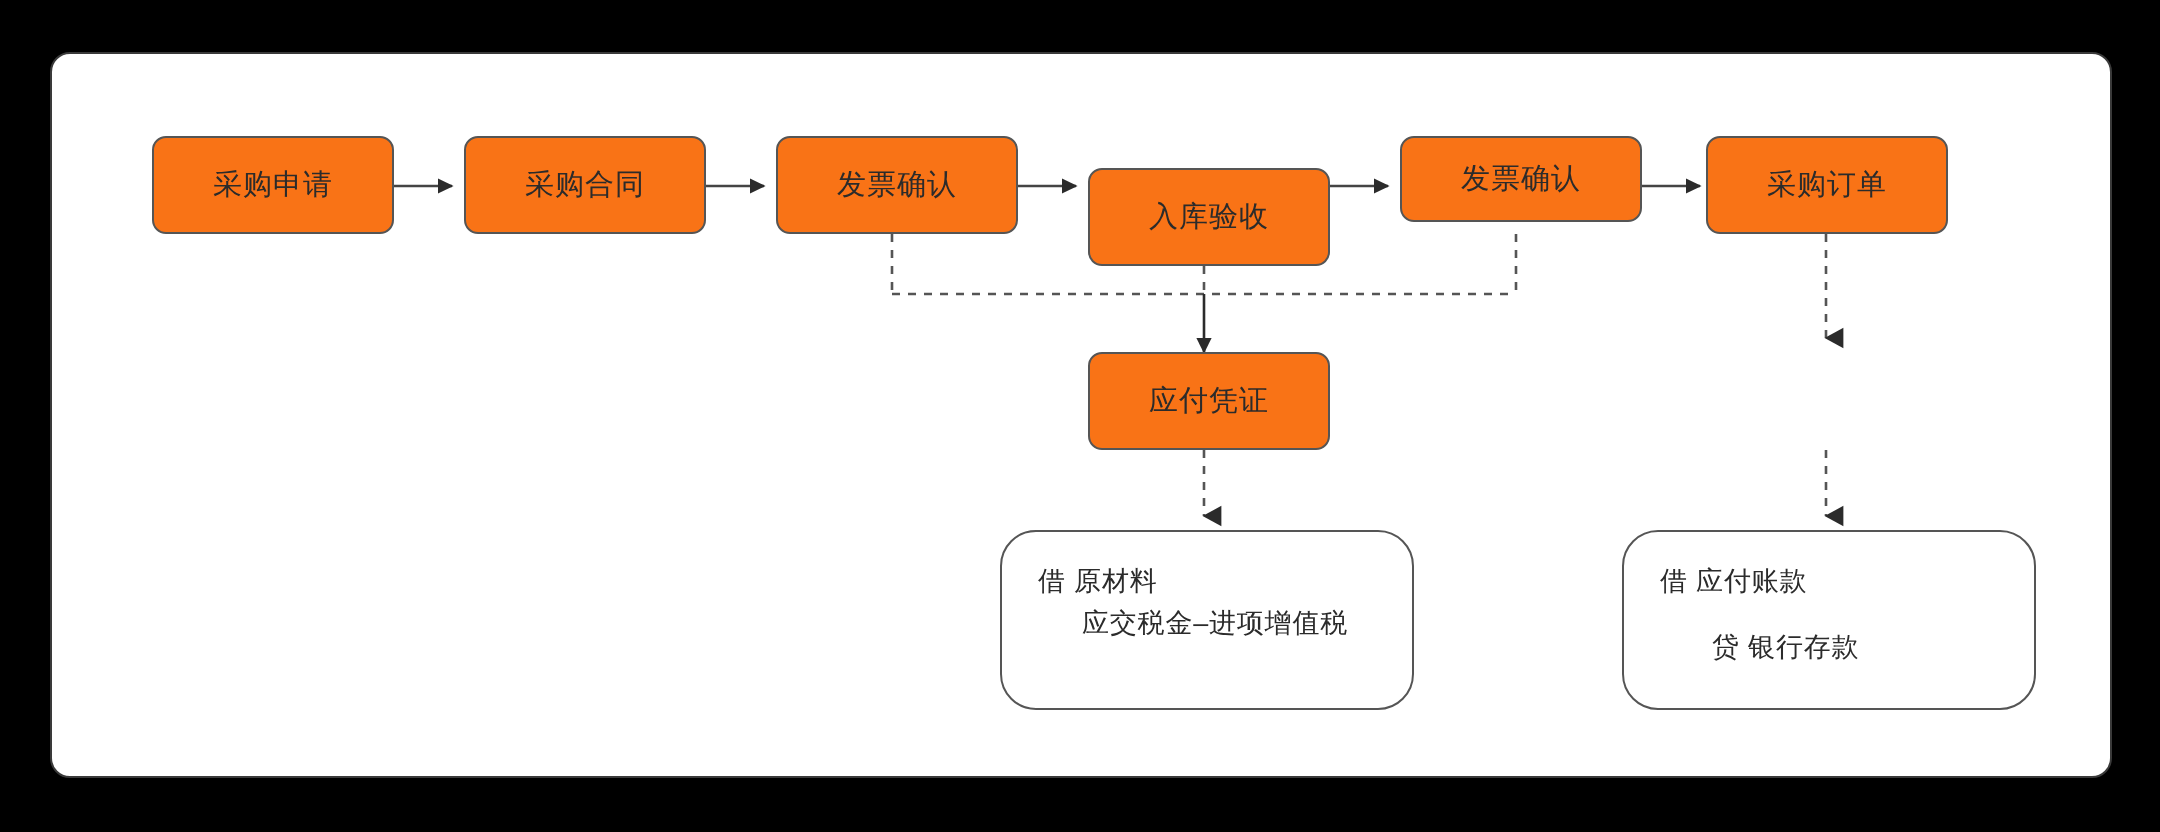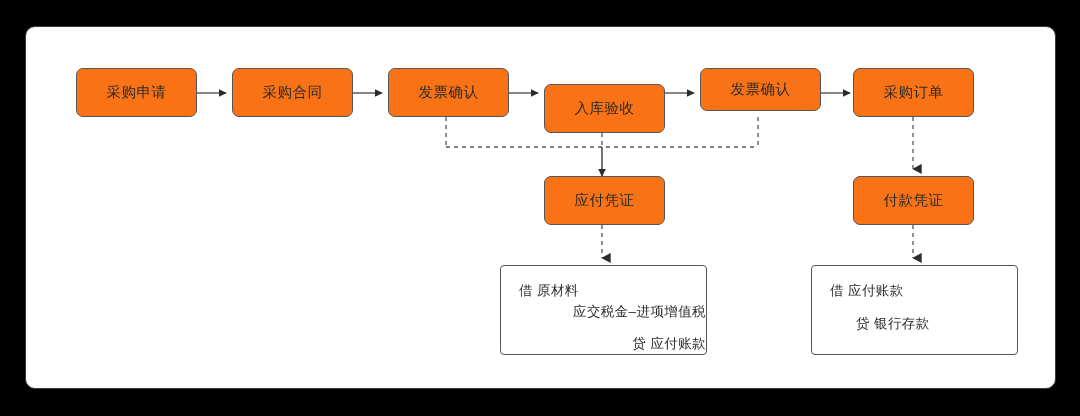--- a/index.html
+++ b/index.html
@@ -53,33 +53,33 @@
     font-size: 14.5px;
     letter-spacing: 0.5px;
     white-space: nowrap;
   }
   
   .entry {
     position: absolute;
     box-sizing: border-box;
     background: #ffffff;
     border: 1px solid #555555;
-    border-radius: 4px;
+    border-radius: 18px;
     color: #2b2b2b;
     font-size: 13.5px;
     letter-spacing: 0.4px;
     padding: 14px 0 0 18px;
     display: flex;
     flex-direction: column;
   }
   .entry .line {
     line-height: 21px;
     white-space: nowrap;
   }
-  .entry .line.indent1 { padding-left: 22px; text-align: right; }
+  .entry .line.indent1 { padding-left: 22px; }
   .entry .line.indent2 { padding-left: 26px; }
   .entry .line.spacer  { height: 12px; line-height: 12px; }
 </style>
 </head>
 <body>
 
 <div id="canvas">
 
   <div id="panel"></div>
 
@@ -118,27 +118,25 @@
   </svg>
 
   <div class="node" style="left:76px;  top:68px; width:121px; height:49px;">采购申请</div>
   <div class="node" style="left:232px; top:68px; width:121px; height:49px;">采购合同</div>
   <div class="node" style="left:388px; top:68px; width:121px; height:49px;">发票确认</div>
   <div class="node" style="left:544px; top:84px; width:121px; height:49px;">入库验收</div>
   <div class="node" style="left:700px; top:68px; width:121px; height:43px;">发票确认</div>
   <div class="node" style="left:853px; top:68px; width:121px; height:49px;">采购订单</div>
 
   <div class="node" style="left:544px; top:176px; width:121px; height:49px;text-align:right;">应付凭证</div>
-  <div class="node" style="left:853px; top:176px; width:121px; height:49px;">付款凭证</div>
 
   <div class="entry" style="left:500px; top:265px; width:207px; height:90px;">
     <div class="line">借 原材料</div>
     <div class="line indent1">应交税金–进项增值税</div>
     <div class="line spacer"></div>
-    <div class="line indent1">贷 应付账款</div>
   </div>
 
   <div class="entry" style="left:811px; top:265px; width:207px; height:90px;">
     <div class="line">借 应付账款</div>
     <div class="line spacer"></div>
     <div class="line indent2">贷 银行存款</div>
   </div>
 
 </div>
 

